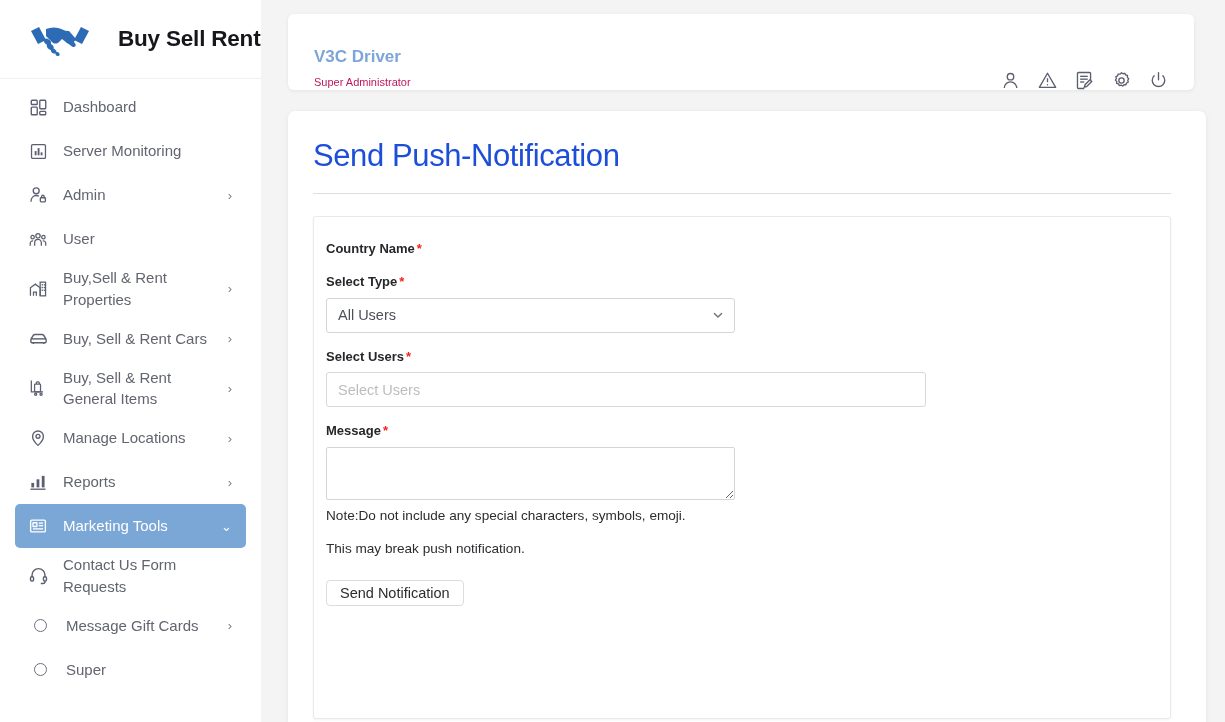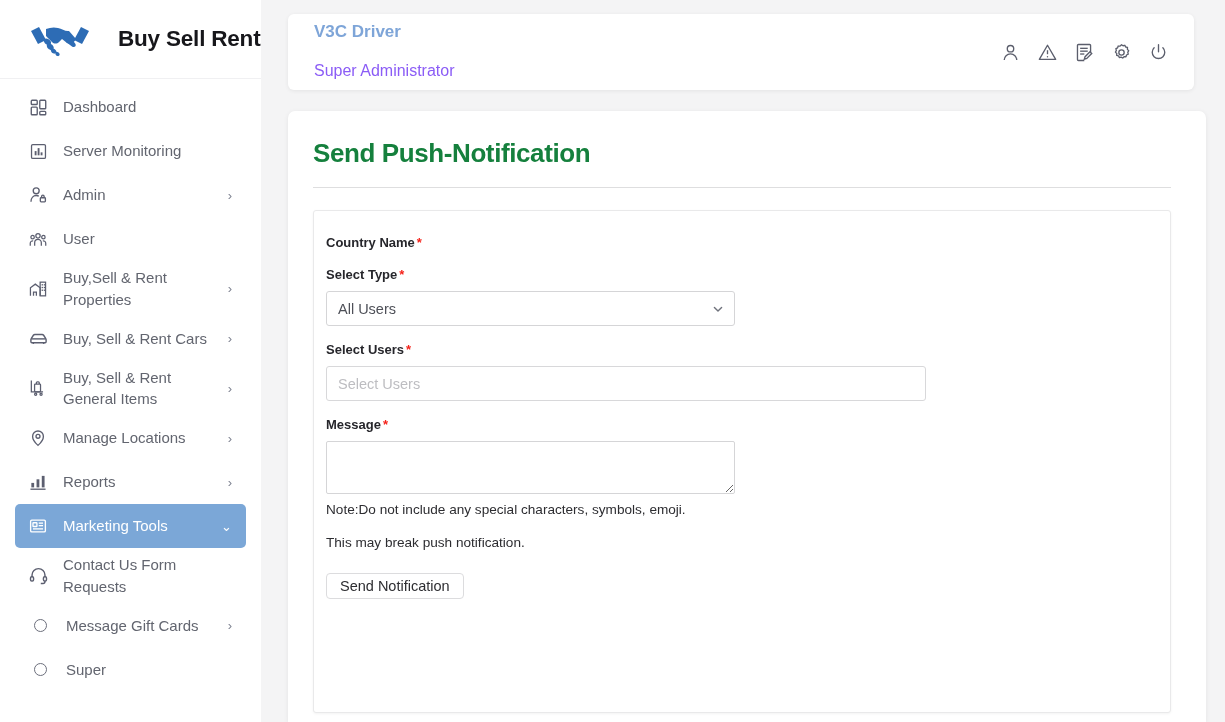--- a/index.html
+++ b/index.html
@@ -113,35 +113,35 @@
   
   #topbar {
     position: absolute;
     top: 14px; left: 27px;
     width: 906px;
     height: 76px;
     background: #ffffff;
     border-radius: 6px;
     box-shadow: 0 1px 4px rgba(0,0,0,0.07);
     display: flex;
-    align-items: center;
+    align-items: flex-end;
     padding: 0 26px 0 26px;
   }
   #topbar-titles { flex: 1; }
   #topbar-title {
     font-size: 17px;
     font-weight: 700;
     color: #7ea5d8;
     line-height: 1.3;
   }
   #topbar-subtitle {
-    font-size: 16px;
-    color: #8b5cf6;
+    font-size: 11px;
+    color: #be185d;
     line-height: 1.4;
-    margin-top: 17px;
+    margin-top: 7px;
   }
   #topbar-icons {
     display: flex;
     align-items: center;
     gap: 18px;
     color: #5b5e6c;
   }
   .topbar-icon { cursor: pointer; display: flex; }
   .topbar-icon svg { display: block; }
 
@@ -151,23 +151,23 @@
     top: 111px; left: 27px;
     width: 918px;
     height: 611px;
     background: #ffffff;
     border-radius: 7px 7px 0 0;
     box-shadow: 0 1px 5px rgba(0,0,0,0.07);
     padding: 26px 35px 0 25px;
   }
 
   #page-title {
-    font-size: 26px;
-    font-weight: 700;
-    color: #15803d;
+    font-size: 31px;
+    font-weight: 400;
+    color: #1d4ed8;
     letter-spacing: -0.4px;
     line-height: 1.25;
     padding-left: 0;
   }
   #page-title-rule {
     margin-top: 17px;
     height: 1px;
     background: #dededf;
   }
 

